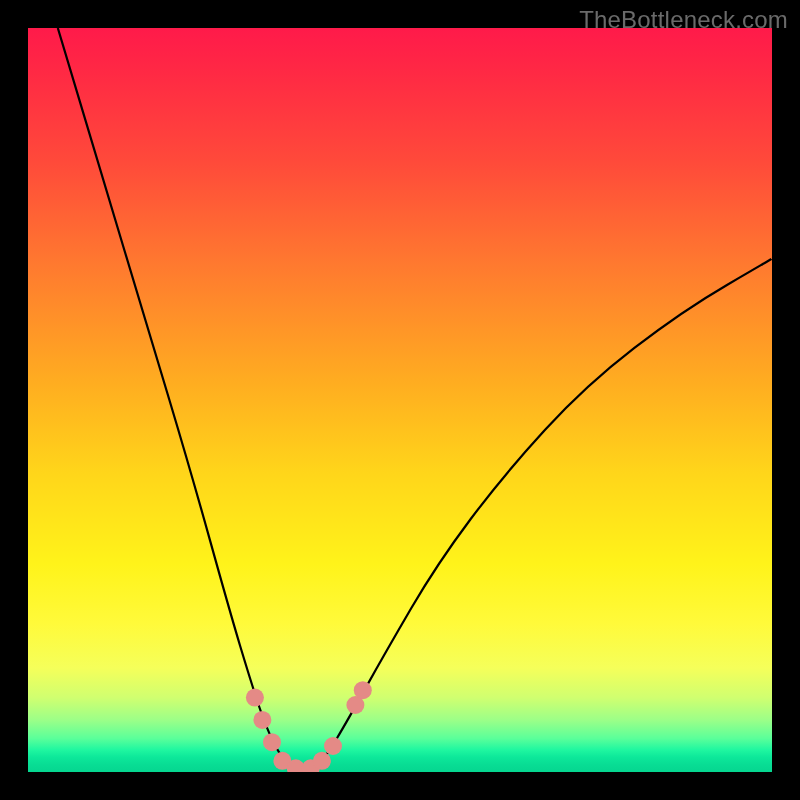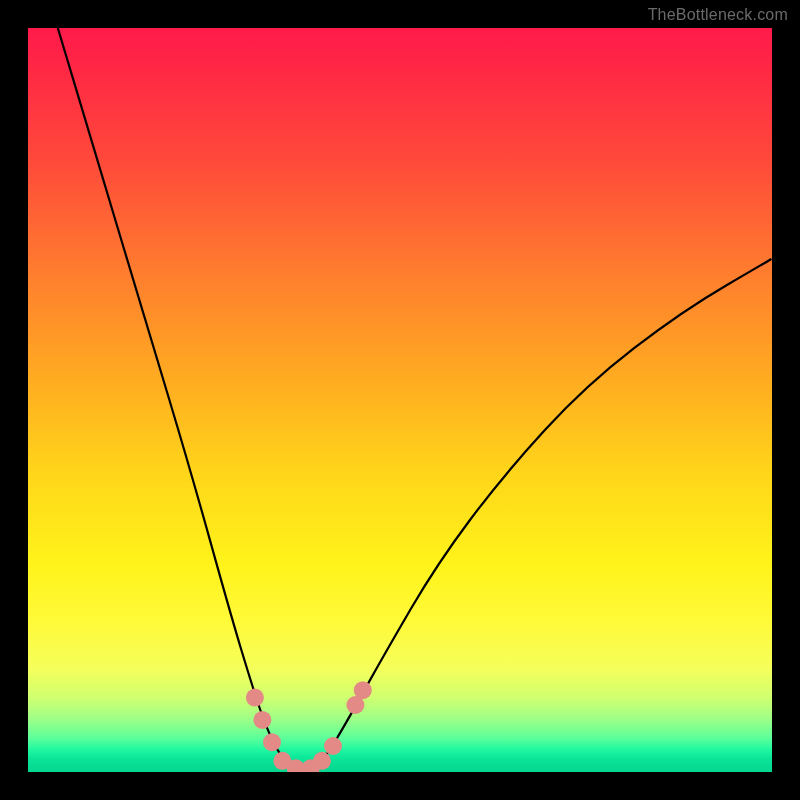--- a/index.html
+++ b/index.html
@@ -33,21 +33,21 @@
       #20f7a0 97%,
       #0de89a 98%,
       #08dd94 99%,
       #05d690 100%
     );
   }
   .watermark {
     position: absolute;
     top: 6px;
     right: 12px;
-    font-size: 16px;
+    font-size: 24px;
     color: #6a6a6a;
     letter-spacing: 0.2px;
     font-weight: 500;
   }
   svg.overlay {
     position: absolute;
     left: 0;
     top: 0;
     width: 744px;
     height: 744px;

